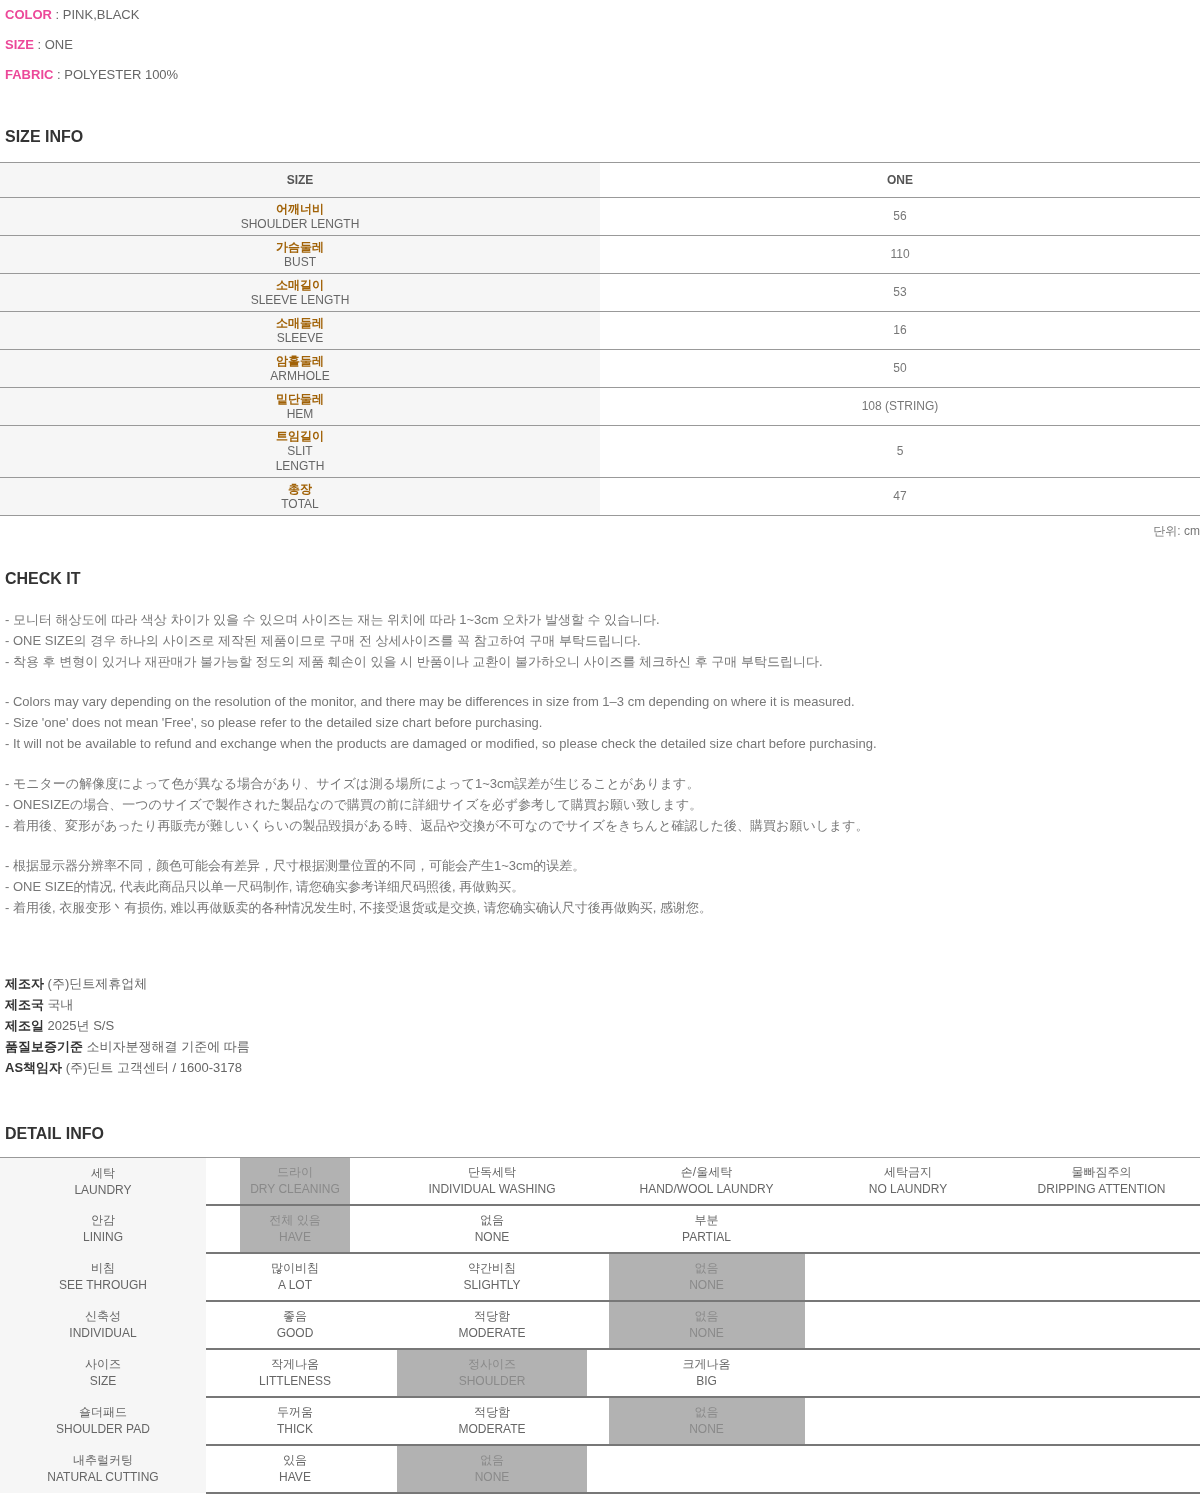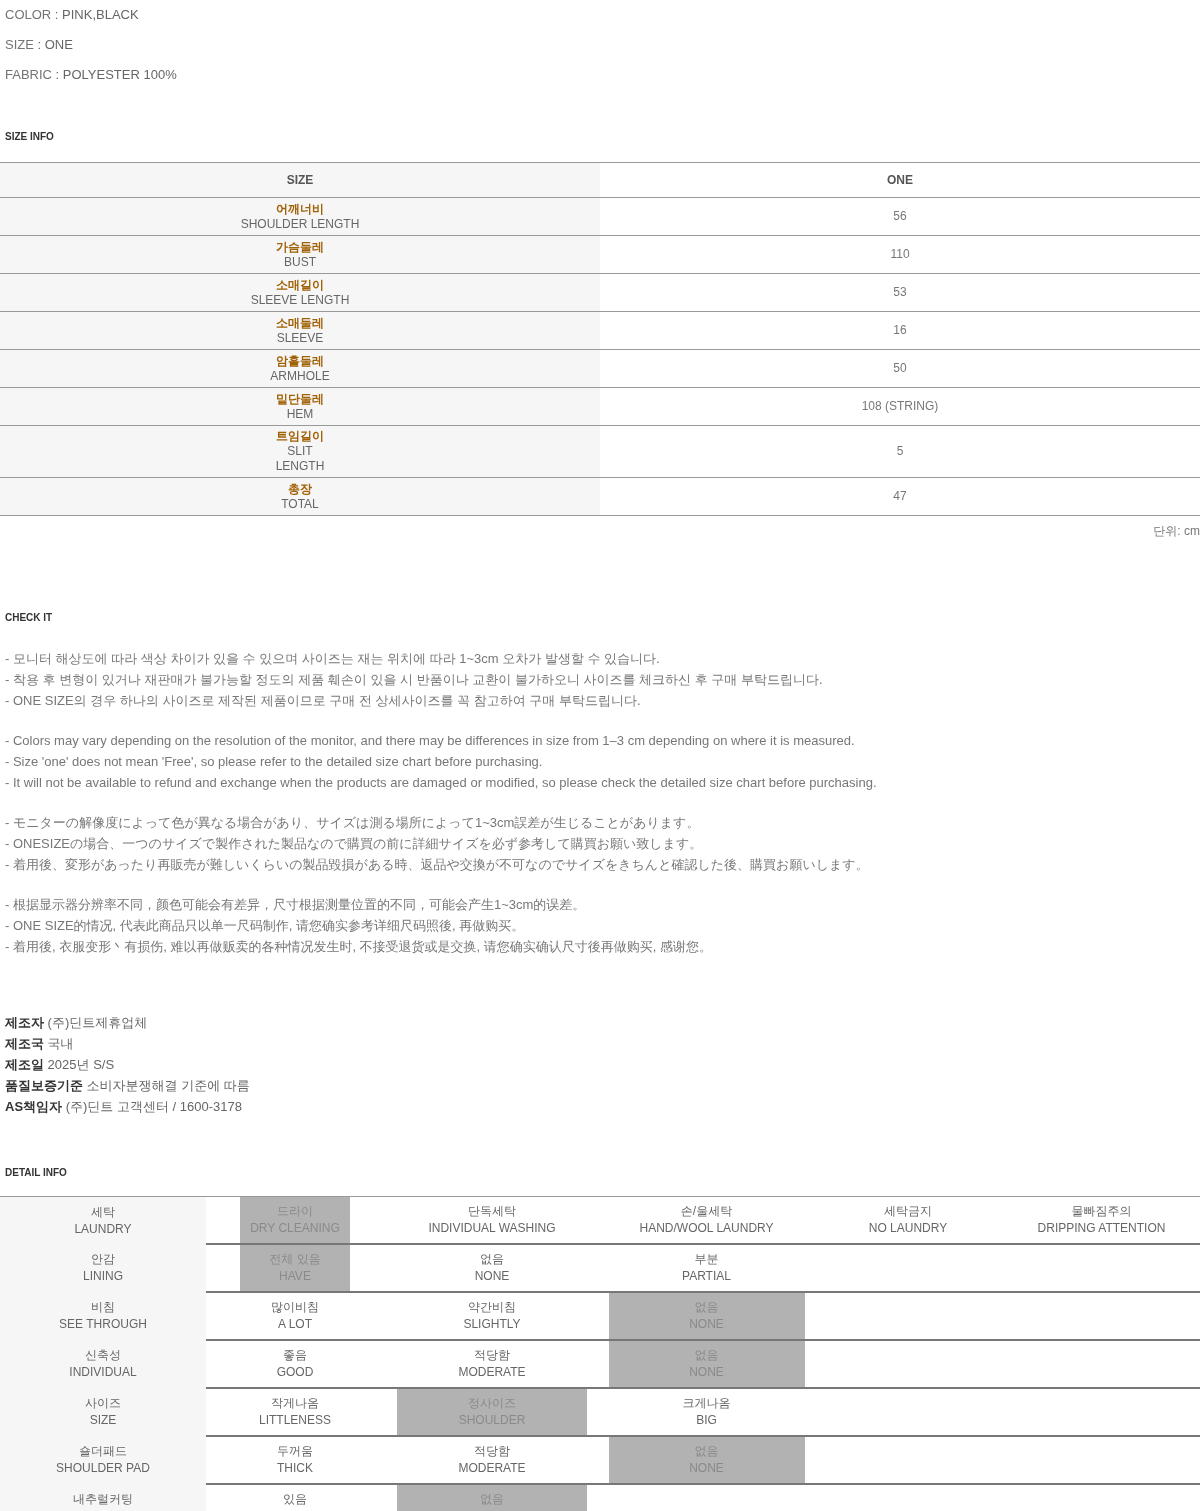--- a/index.html
+++ b/index.html
@@ -7,26 +7,26 @@
   body {
     width:1200px; height:1511px; overflow:hidden;
     font-family:"Liberation Sans","DejaVu Sans",sans-serif;
     color:#666;
   }
   .pad { padding-left:5px; padding-right:5px; }
 
   
   .top-info { padding-top:8px; }
   .info-line { font-size:13px; line-height:14px; margin-bottom:16px; color:#666; }
-  .info-line b { color:#737373; font-weight:normal; }
-
-  
-  .sec-heading { font-size:10px; line-height:15px; font-weight:bold; color:#333; }
+  .info-line b { color:#ec4899; font-weight:bold; }
+
+  
+  .sec-heading { font-size:16px; line-height:15px; font-weight:bold; color:#333; }
   #size-info-heading { margin-top:47px; margin-bottom:18px; }
-  #check-it-heading { margin-top:72px; margin-bottom:23px; }
+  #check-it-heading { margin-top:33px; margin-bottom:23px; }
   #detail-info-heading { margin-top:48px; margin-bottom:16px; }
 
   
   table { border-collapse:collapse; width:1200px; table-layout:fixed; }
   .size-table td {
     border-top:1px solid #999; border-bottom:1px solid #999;
     text-align:center; vertical-align:middle;
     font-size:12px; line-height:15px; padding:3px 0;
   }
   .size-table td.left { background:#f6f6f6; width:600px; }
@@ -142,22 +142,22 @@
   </tr>
 </tbody>
   </table>
 
 <div class="unit-note">단위: cm</div>
 
 <div id="check-it-heading" class="sec-heading pad">CHECK IT</div>
 
 <div class="note-block pad">
   <div>- 모니터 해상도에 따라 색상 차이가 있을 수 있으며 사이즈는 재는 위치에 따라 1~3cm 오차가 발생할 수 있습니다.</div>
+  <div>- ONE SIZE의 경우 하나의 사이즈로 제작된 제품이므로 구매 전 상세사이즈를 꼭 참고하여 구매 부탁드립니다.</div>
   <div>- 착용 후 변형이 있거나 재판매가 불가능할 정도의 제품 훼손이 있을 시 반품이나 교환이 불가하오니 사이즈를 체크하신 후 구매 부탁드립니다.</div>
-  <div>- ONE SIZE의 경우 하나의 사이즈로 제작된 제품이므로 구매 전 상세사이즈를 꼭 참고하여 구매 부탁드립니다.</div>
 </div>
 <div class="note-block pad">
   <div>- Colors may vary depending on the resolution of the monitor, and there may be differences in size from 1–3 cm depending on where it is measured.</div>
   <div>- Size 'one' does not mean 'Free', so please refer to the detailed size chart before purchasing.</div>
   <div>- It will not be available to refund and exchange when the products are damaged or modified, so please check the detailed size chart before purchasing.</div>
 </div>
 <div class="note-block pad">
   <div>- モニターの解像度によって色が異なる場合があり、サイズは測る場所によって1~3cm誤差が生じることがあります。</div>
   <div>- ONESIZEの場合、一つのサイズで製作された製品なので購買の前に詳細サイズを必ず参考して購買お願い致します。</div>
   <div>- 着用後、変形があったり再販売が難しいくらいの製品毀損がある時、返品や交換が不可なのでサイズをきちんと確認した後、購買お願いします。</div>

